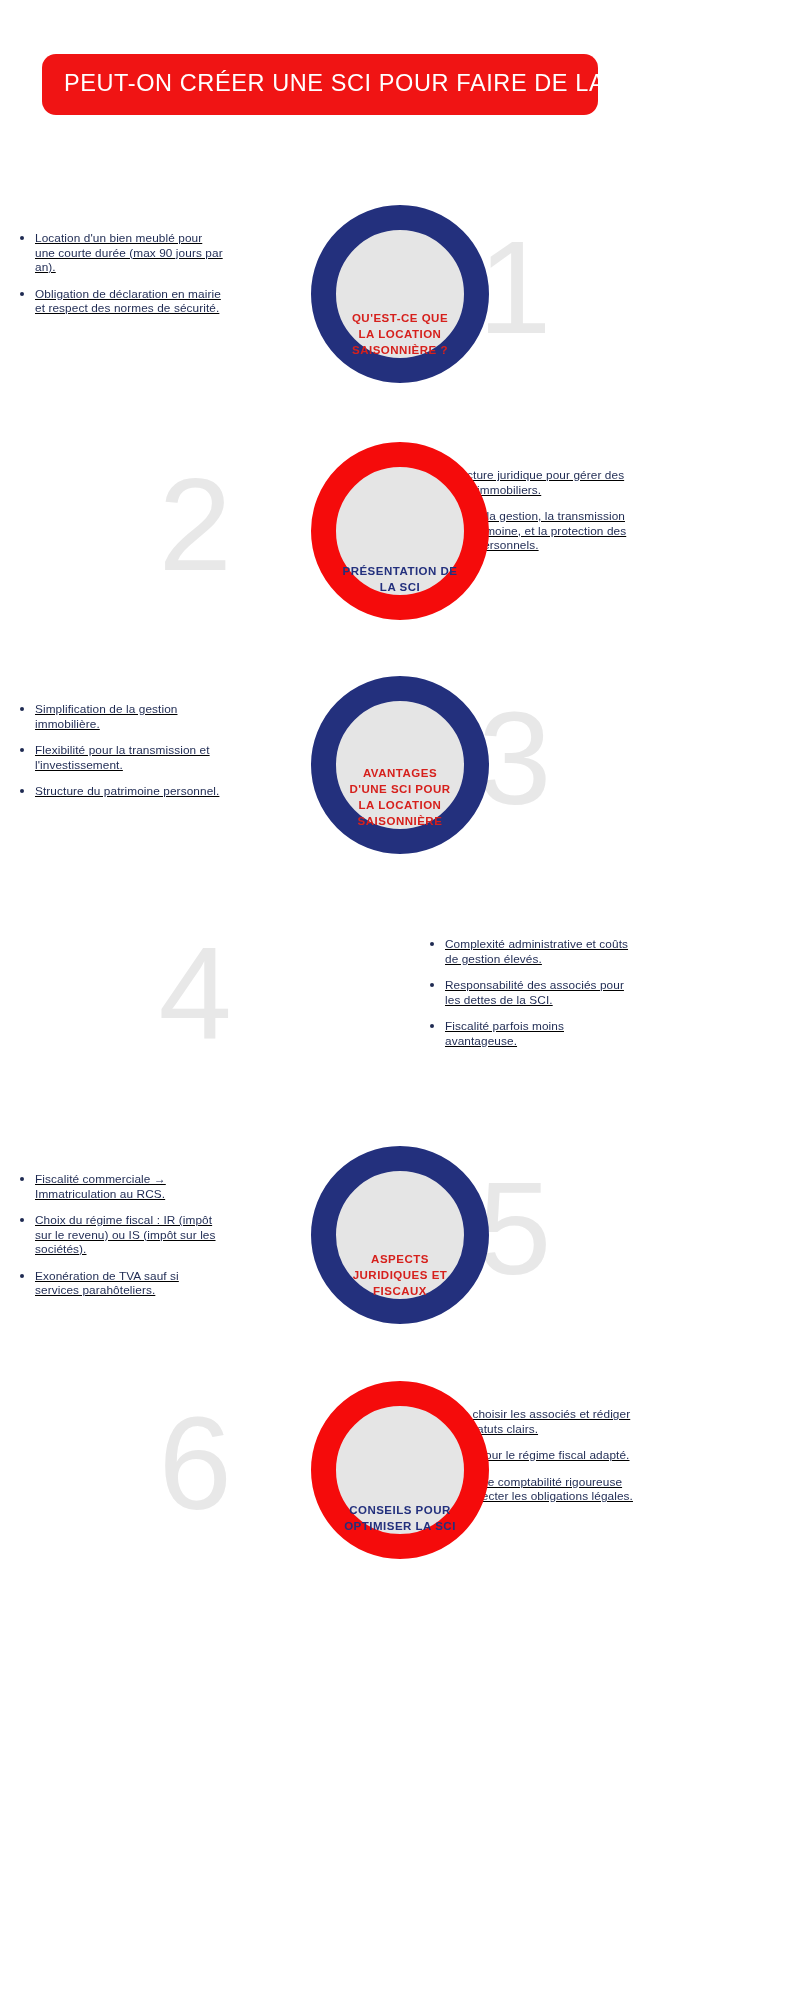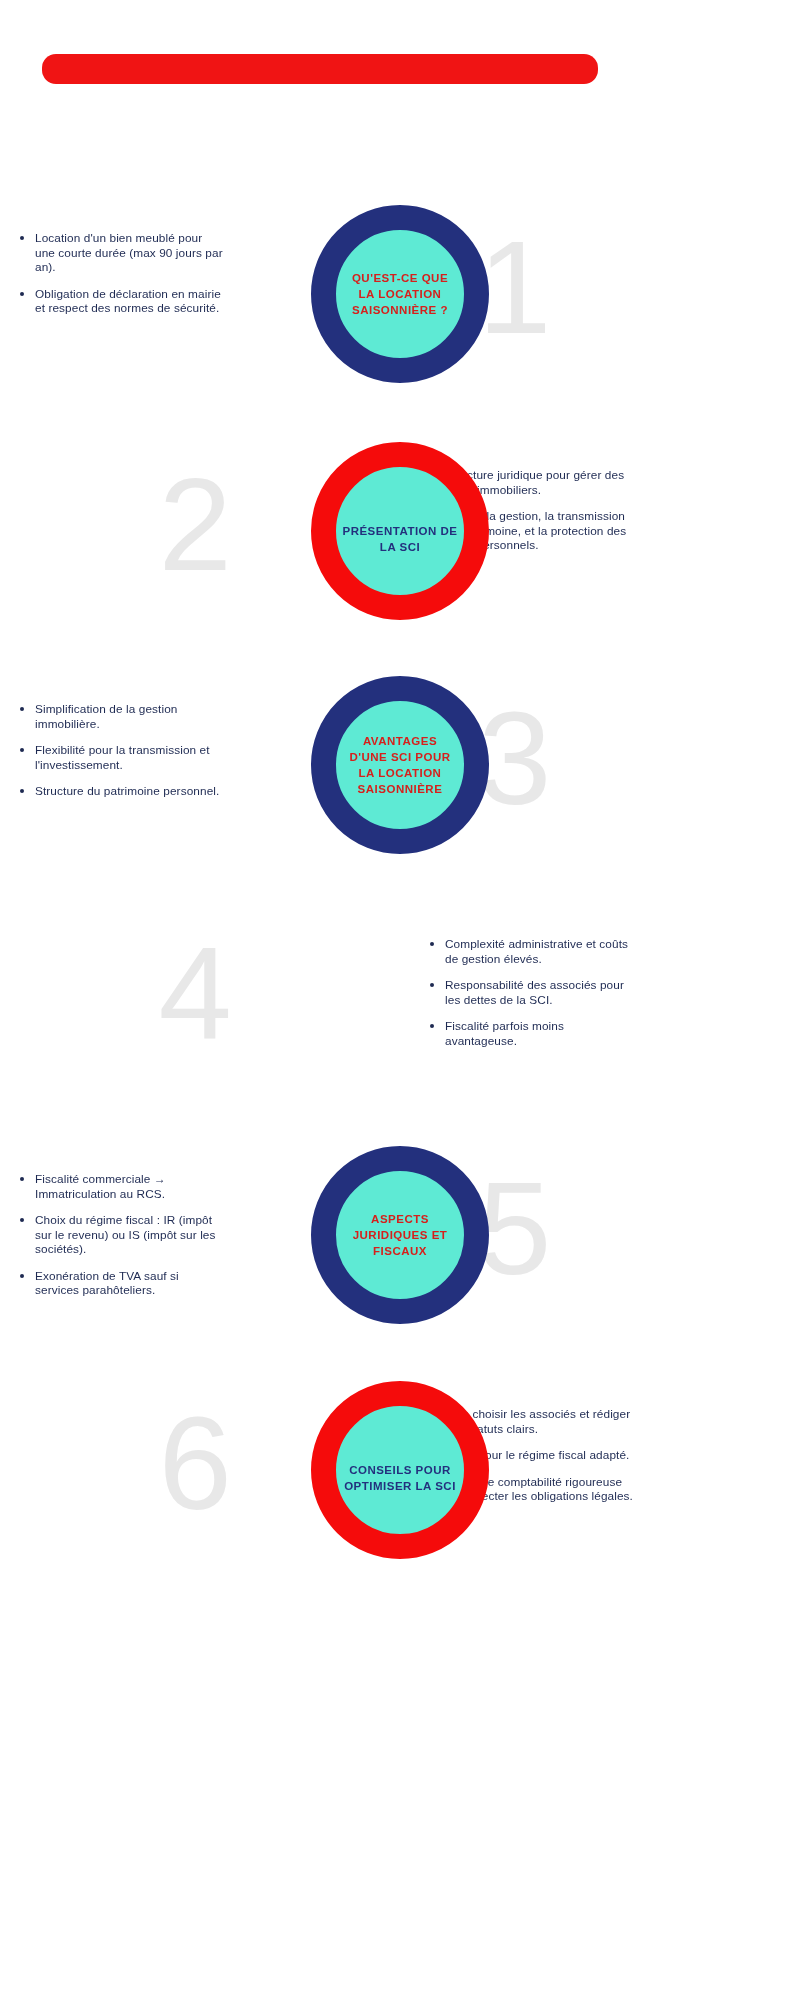--- a/index.html
+++ b/index.html
@@ -52,24 +52,24 @@
 
   .circle {
     position: absolute;
     left: 50%;
     top: 0;
     transform: translateX(-50%);
     width: 178px;
     height: 178px;
     border-radius: 50%;
     display: flex;
-    align-items: center;
+    align-items: flex-end;
     justify-content: center;
     z-index: 3;
-    background: #5eead4;
+    background: #e5e5e5;
   }
   .circle.navy  { border: 25px solid #23307D; }
   .circle.red   { border: 25px solid #F50B0B; }
 
   .circle-label {
     font-size: 11.5px;
     font-weight: bold;
     letter-spacing: 0.5px;
     line-height: 16px;
     text-align: center;
@@ -89,20 +89,21 @@
     color: #E8E8E8;
     user-select: none;
   }
   .bignum.right { left: 478px; }
   .bignum.left  { left: 232px; transform: translateX(-100%); }
 
   .bullets {
     position: absolute;
     top: 26px;
     width: 206px;
+    text-decoration: underline;
   }
   .bullets.left  { left: 18px; }
   .bullets.right { left: 428px; }
 
   .bullets ul { list-style: none; }
   .bullets li {
     position: relative;
     padding-left: 17px;
     margin-bottom: 12px;
     font-size: 11.8px;
@@ -122,20 +123,21 @@
     background: #1E2A52;
   }
 </style>
 </head>
 <body>
 
 <div class="page">
 
   <div class="header-wrap">
     <div class="header-banner">
+      <div class="line">PEUT-ON CRÉER UNE SCI POUR FAIRE DE LA</div>
     </div>
   </div>
 
   <div id="sections-root">
       <div class="section" style="top: 205px;">
         <div class="bignum right">1</div>
         <div class="bullets left">
           <ul>
             <li>Location d'un bien meublé pour une courte durée (max 90 jours par an).</li>
             <li>Obligation de déclaration en mairie et respect des normes de sécurité.</li>

